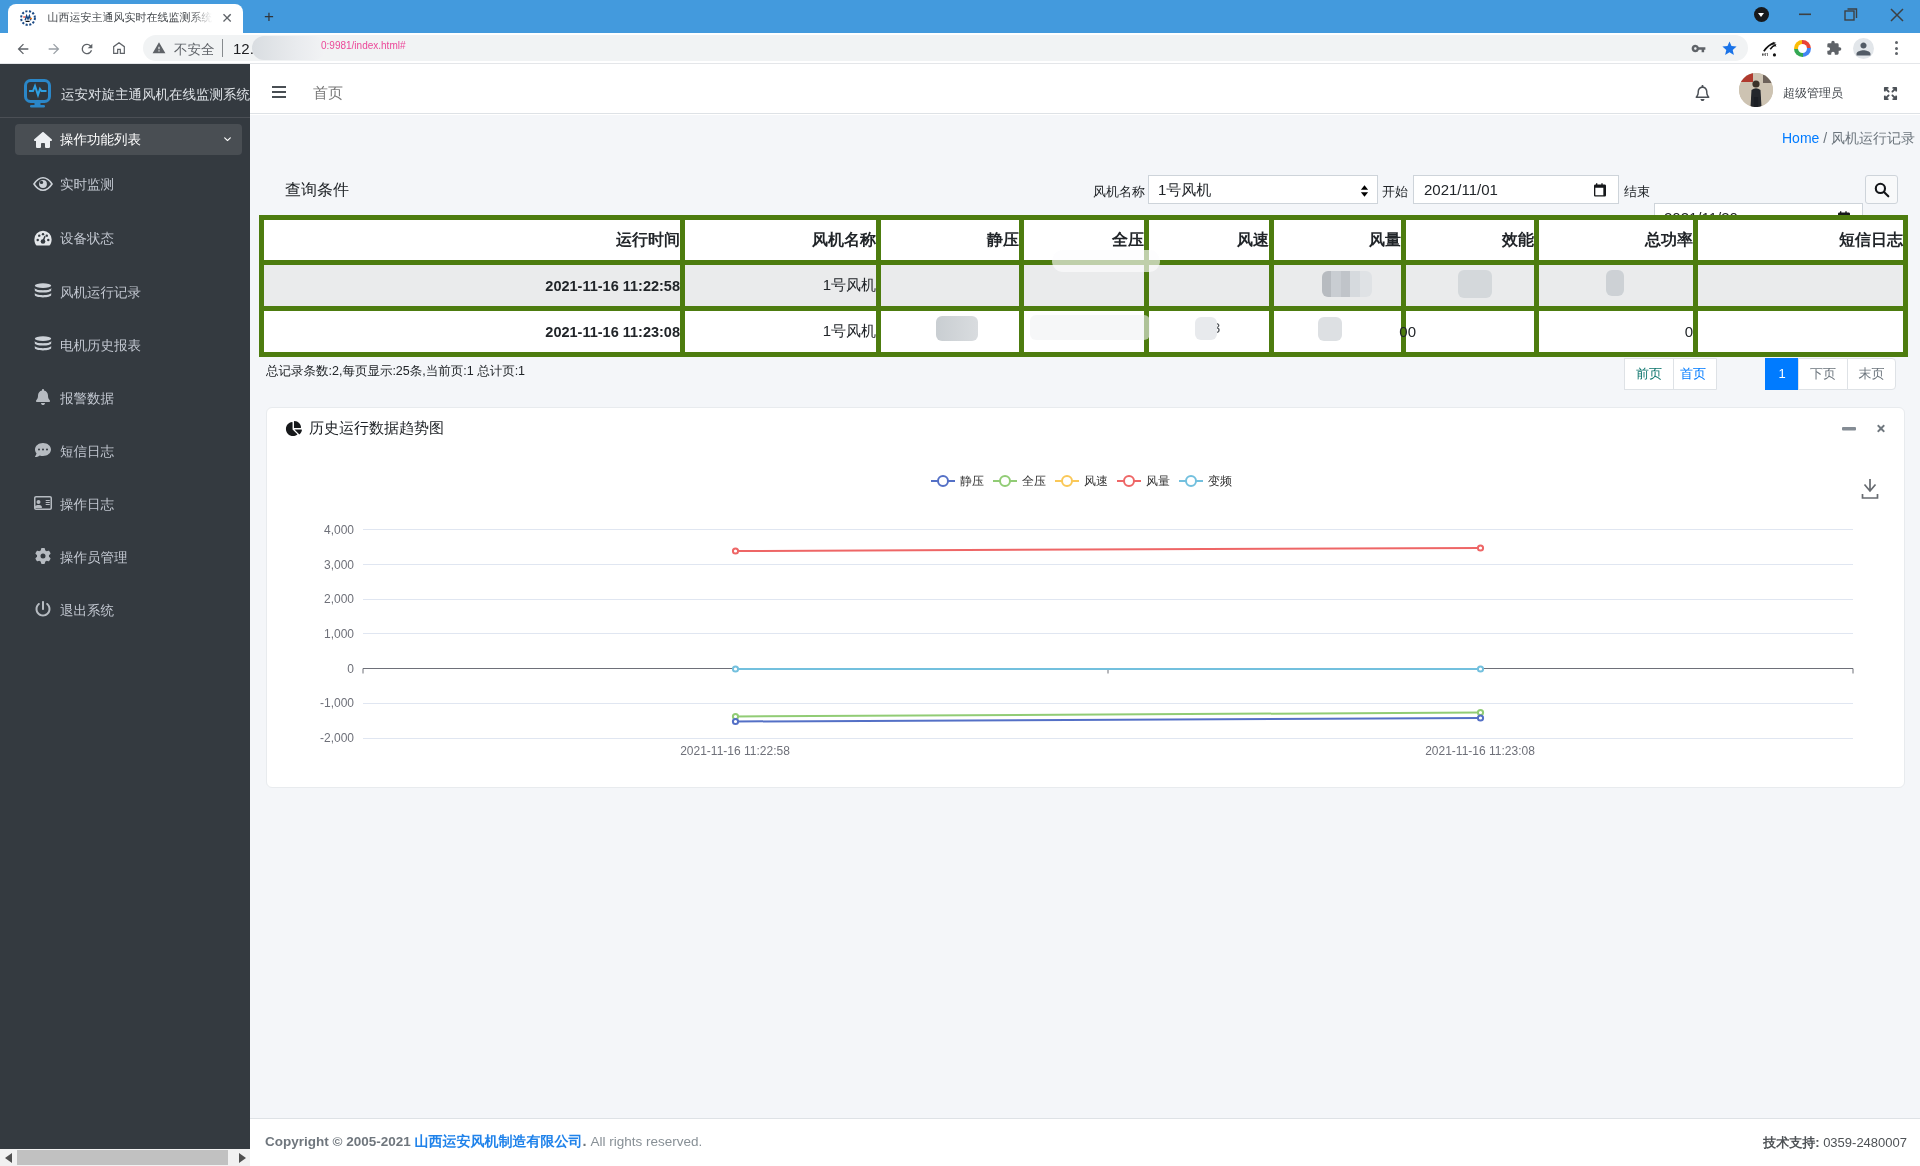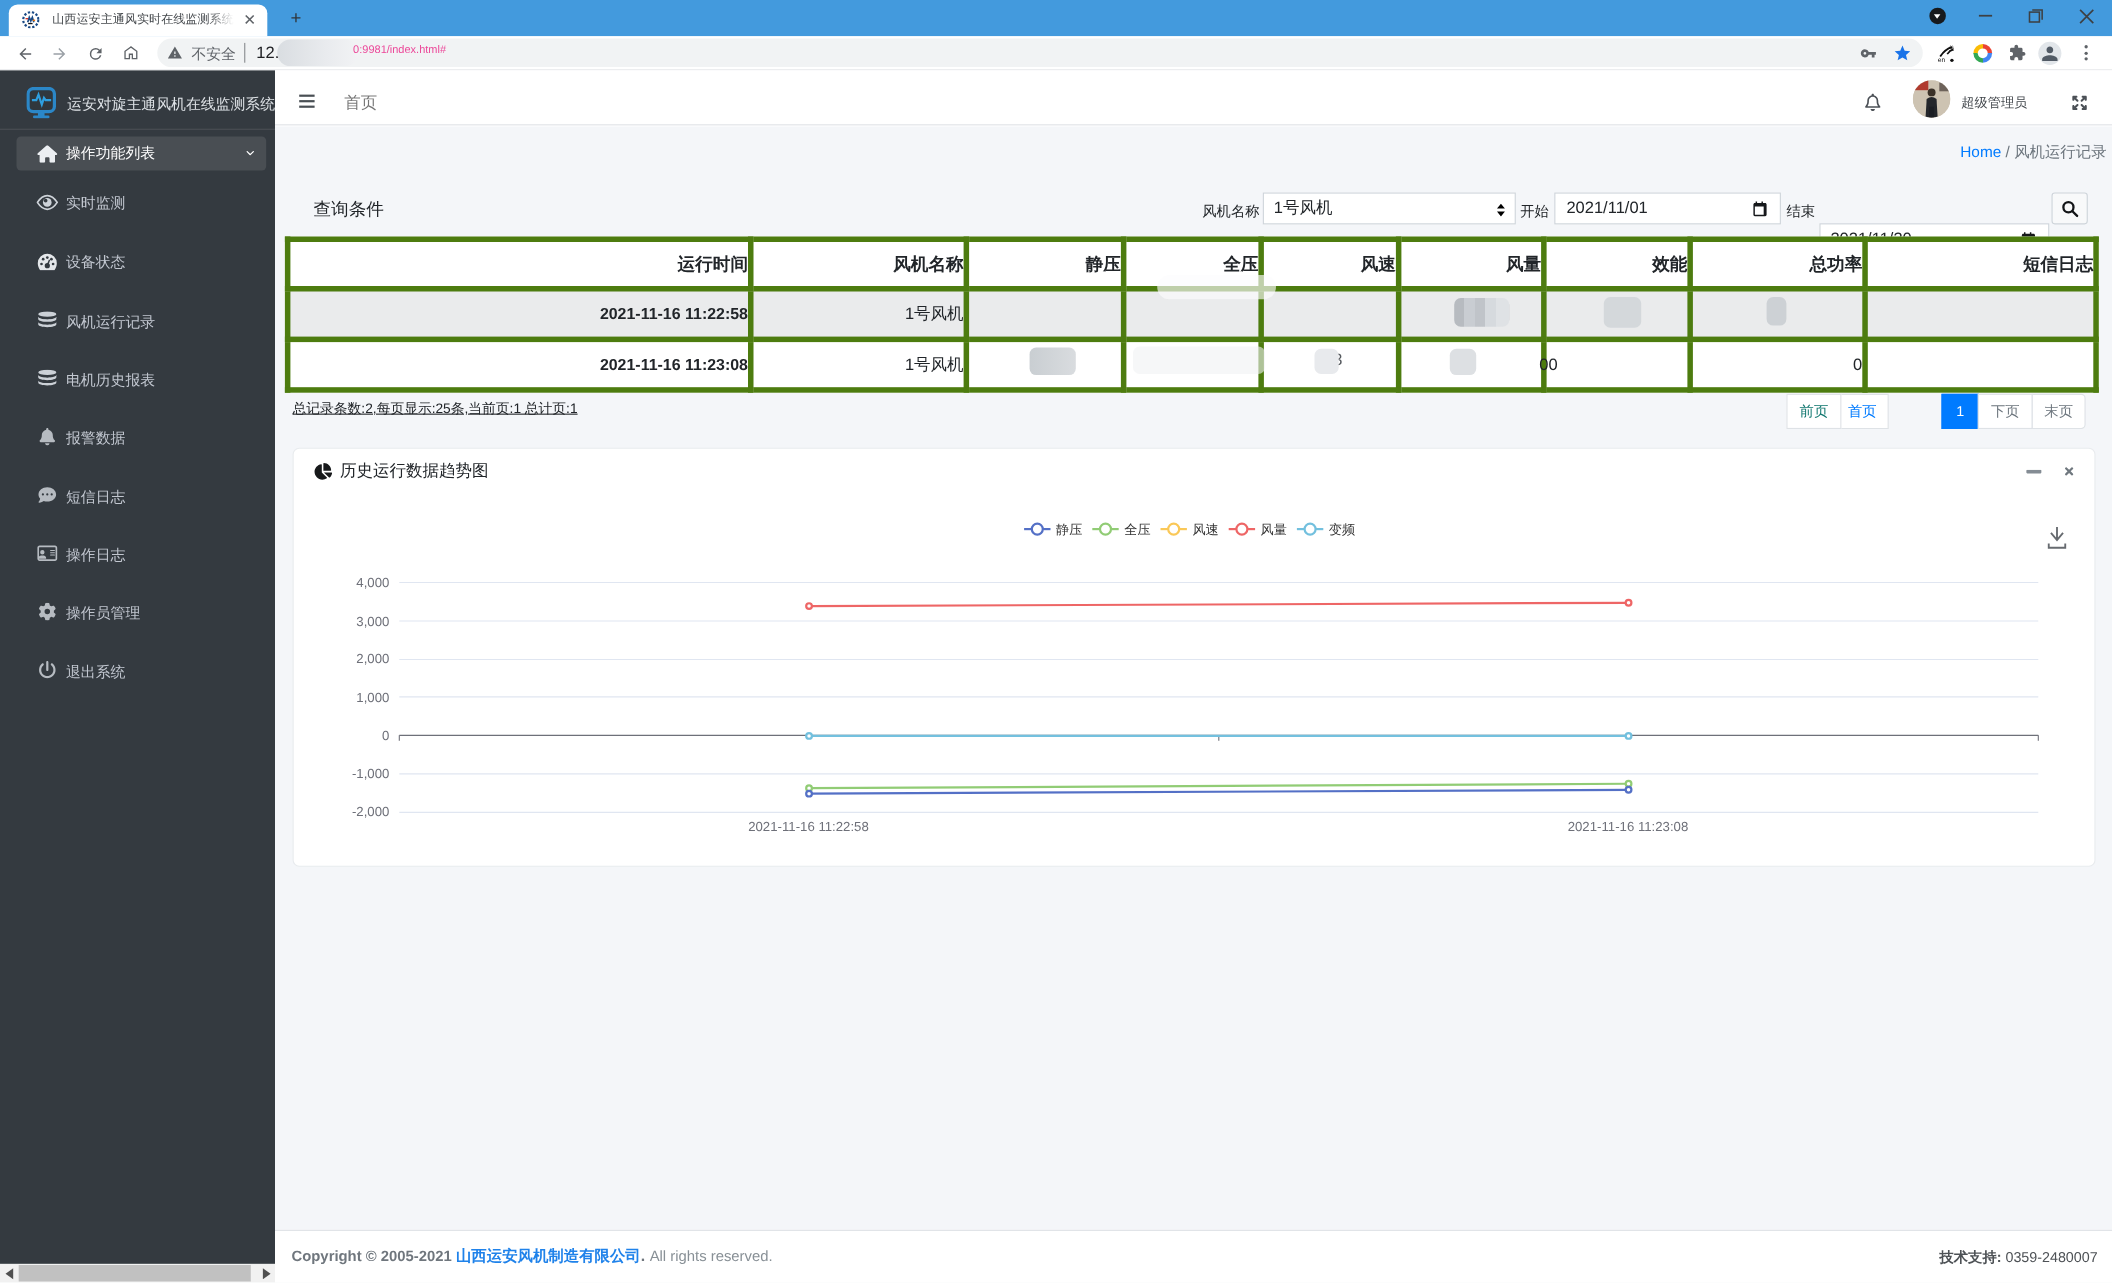--- a/index.html
+++ b/index.html
@@ -58,21 +58,21 @@
 #fdate2 { left:1654px; width:209px; padding-left:9px;margin-top:28px; }
 #fbtn { left:1865px; top:175px; width:33px; height:29px; border:1px solid #ced4da; border-radius:3px; background:#f8f9fa; }
 
 
 #tbl { left:259px; top:215px; width:1649px; border-collapse:collapse; table-layout:fixed; font-size:15px; color:#212529; background:#fff; }
 #tbl th, #tbl td { border:5px solid #4d7c0f; text-align:right; vertical-align:middle; }
 #tbl th { height:45px; font-size:16px; font-weight:bold; }
 #tbl td { height:46px; }
 #tbl tr.striped { background:#eaebec; }
 td.bd { font-weight:bold; font-size:14.5px; }
-#summary { left:266px; top:363px; font-size:12.5px; color:#212529;text-decoration:underline; }
+#summary { left:266px; top:363px; font-size:12.5px; color:#212529; }
 
 .pg { top:358px; height:32px; line-height:30px; text-align:center; font-size:13px; background:#fff; border:1px solid #dee2e6; }
 
 #card { left:266px; top:407px; width:1639px; height:381px; background:#fff; border:1px solid #e8ebee; border-radius:6px; }
 #cardtitle { left:309px; top:419px; font-size:15px; color:#212529; }
 
 #footer { left:250px; top:1118px; width:1670px; height:48px; background:#fff; border-top:1px solid #dee2e6; }
 #copyl { left:265px; top:1133px; font-size:14.5px; color:#889096; }
 #copyr { left:0px; top:1134px; width:1907px; text-align:right; font-size:13px; color:#4e5256; }
 .blur { position:absolute; border-radius:6px; }

